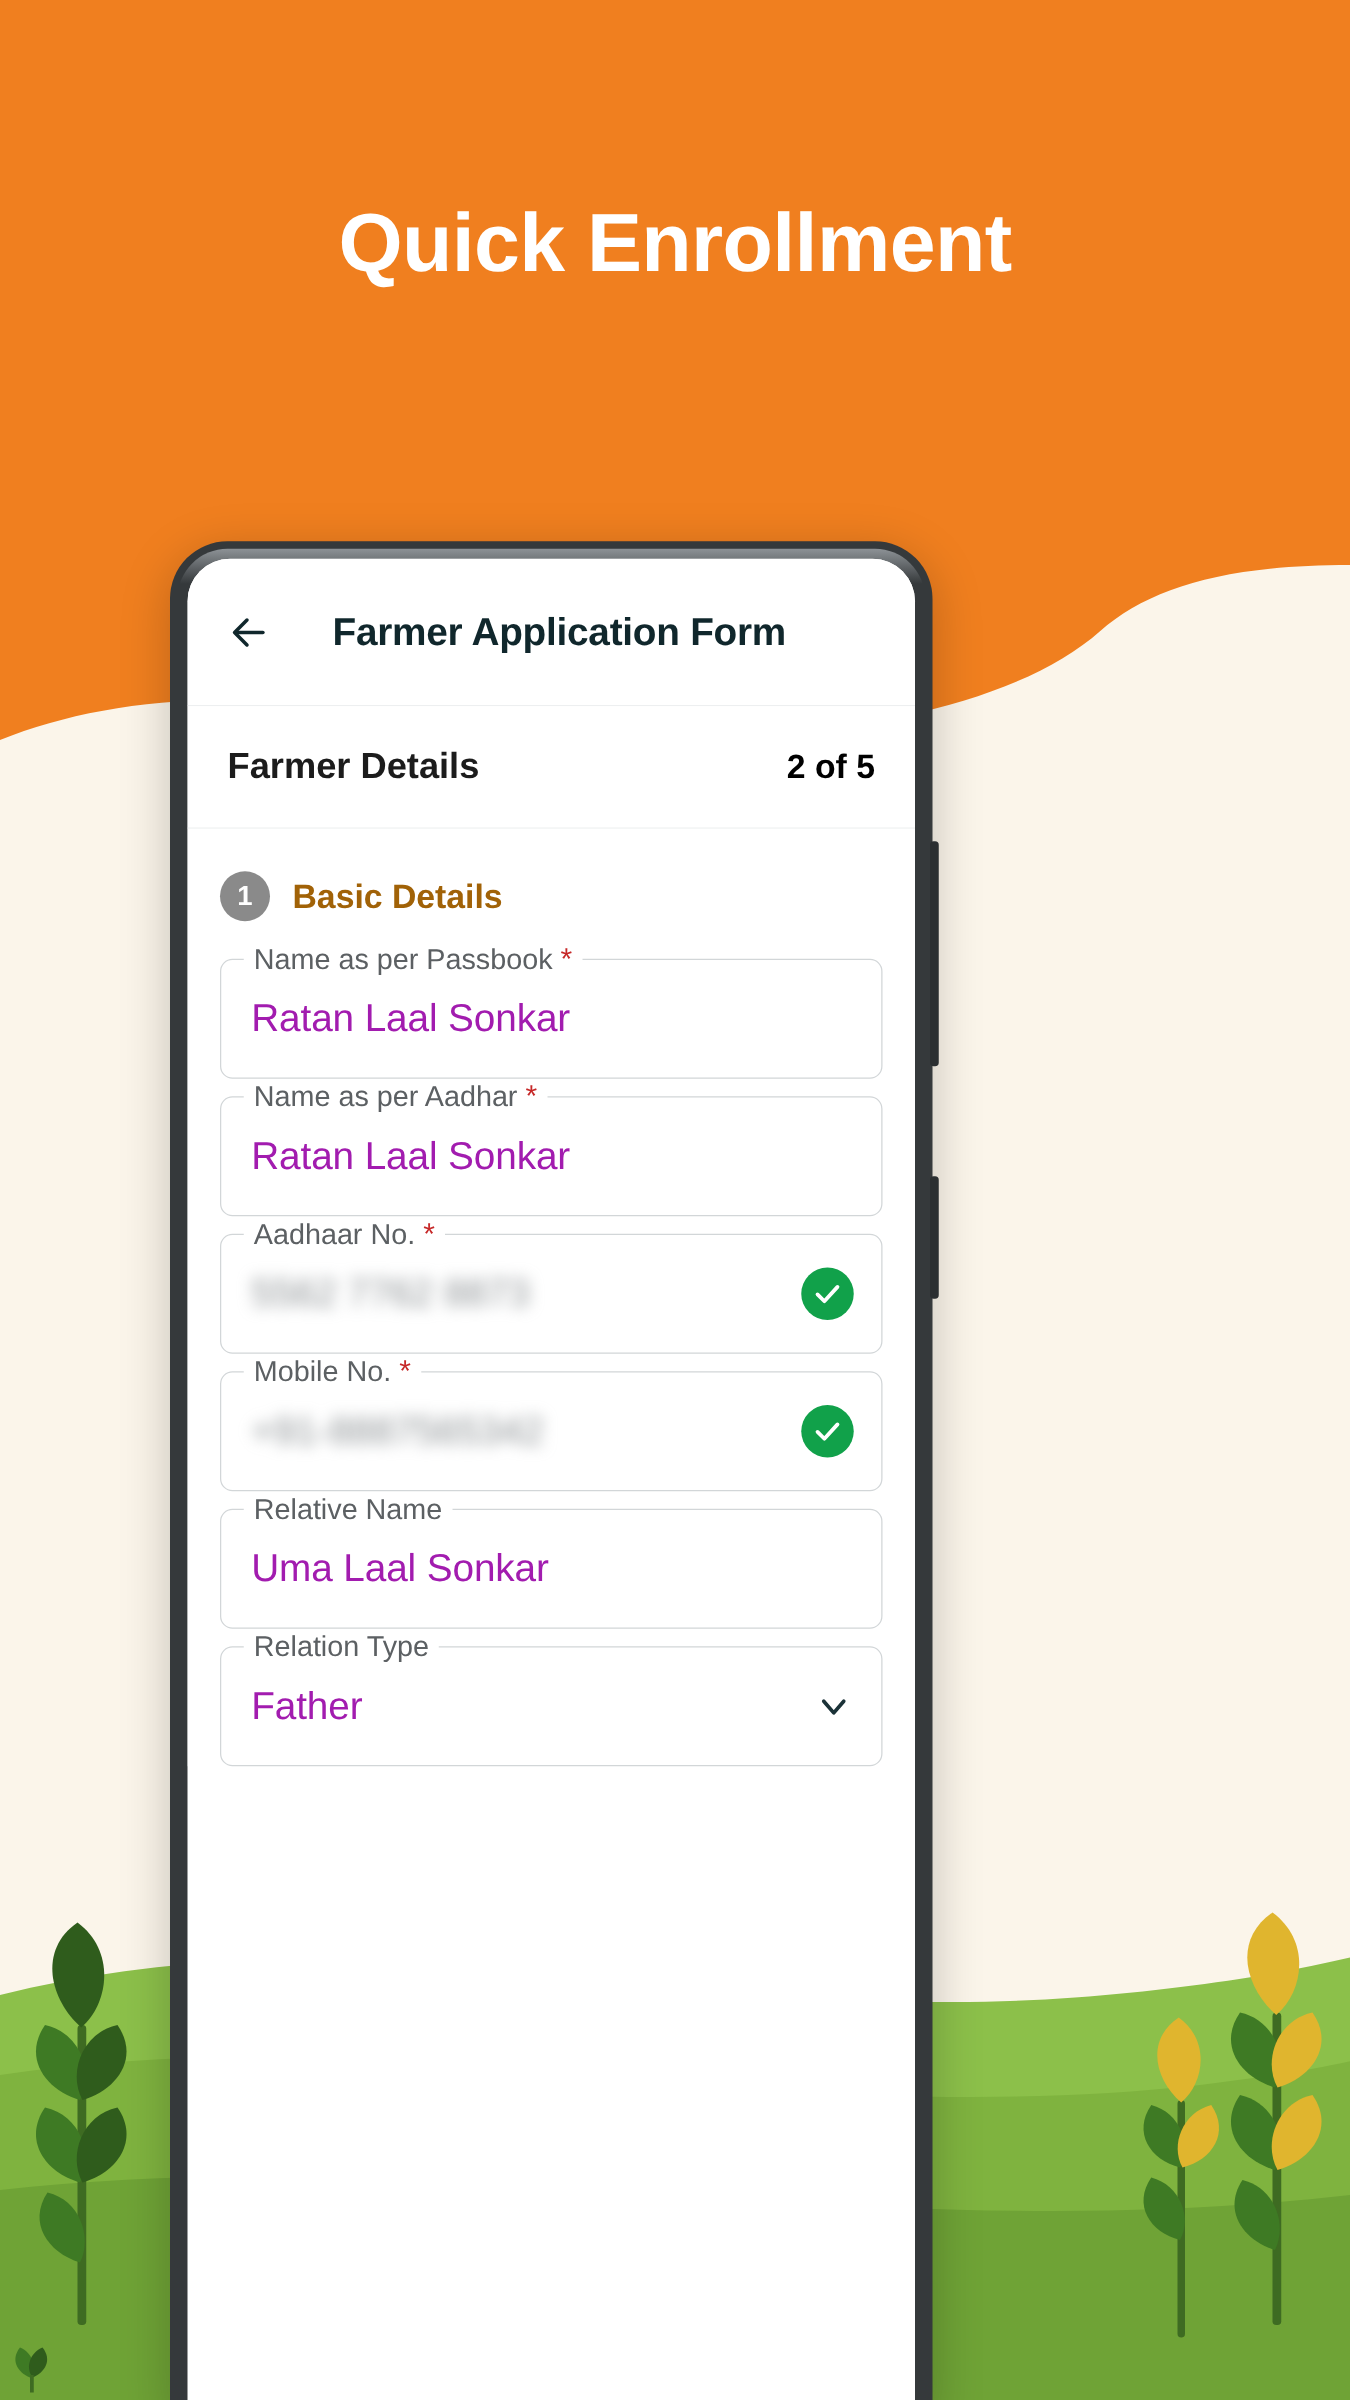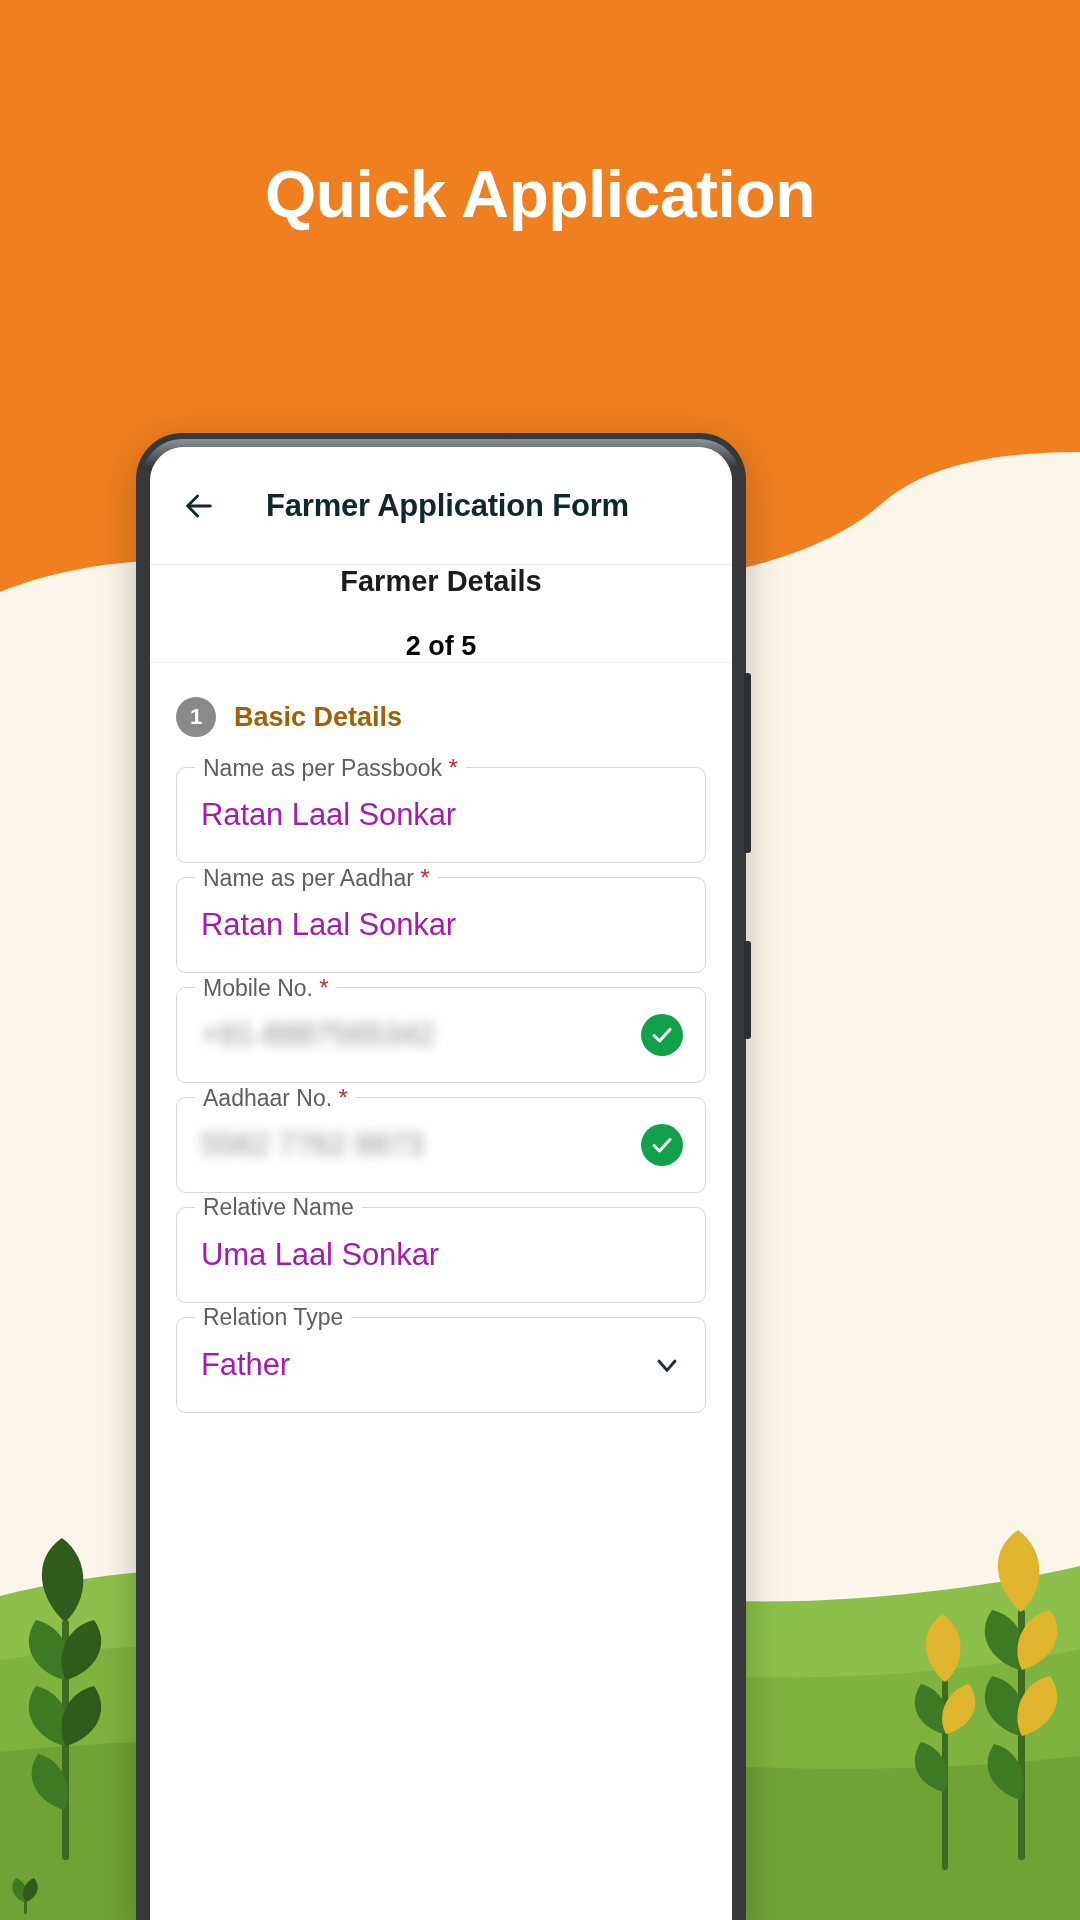--- a/index.html
+++ b/index.html
@@ -107,21 +107,20 @@
     letter-spacing: -0.2px;
   }
 
   
   .step-header {
     display:flex; align-items:center; justify-content:space-between;
     height: 98px;
     padding: 0 32px;
     background:#FFFFFF;
     border-bottom: 1px solid #EDEFF0;
-    flex-direction: column;
   }
   .step-title { font-size: 29px; font-weight: bold; color:#1C1C1C; }
   .step-count { font-size: 27px; font-weight: bold; color:#000000; }
 
   
   .form-body { padding: 34px 26px 0 26px; background:#FFFFFF; }
 
   .section-head { display:flex; align-items:center; gap:18px; margin-bottom: 30px; }
   .section-badge {
     width: 40px; height: 40px; border-radius: 50%;
@@ -234,21 +233,21 @@
     <g>
       <rect x="942" y="520" width="6" height="190" rx="3" fill="#3E6B22"></rect>
       <path d="M945,522 C924,504 916,472 943,454 C968,472 964,506 945,522 Z" fill="#E0B52E"></path>
       <path d="M944,574 C920,568 906,546 921,524 C944,530 954,556 944,574 Z" fill="#3E7A24"></path>
       <path d="M946,574 C970,568 984,546 969,524 C946,530 936,556 946,574 Z" fill="#E0B52E"></path>
       <path d="M944,632 C920,626 906,604 921,582 C944,588 954,614 944,632 Z" fill="#3E7A24"></path>
     </g>
   </svg>
 
   <div class="headline">
-    <span>Quick Application</span>
+    <span>Quick Enrollment</span>
   </div>
 
   <div class="phone">
     <div class="btn-side btn-power"></div>
     <div class="btn-side btn-vol"></div>
 
     <div class="screen">
 
       <div class="appbar">
         <div class="back-arrow">
@@ -278,46 +277,46 @@
               </div>
             </div>
             <div class="field">
               <div class="field-box">
                 <div class="field-label">Name as per Aadhar <span class="req">*</span></div>
                 <div class="field-value">Ratan Laal Sonkar</div>
               </div>
             </div>
             <div class="field">
               <div class="field-box">
+                <div class="field-label">Aadhaar No. <span class="req">*</span></div>
+                <div class="field-value blurred">5562 7762 8873</div>
+                <div class="field-trailing">
+                  <div class="check-badge">
+                    <svg width="24" height="24" viewBox="0 0 24 24" fill="none" stroke="#FFFFFF" stroke-width="3" stroke-linecap="round" stroke-linejoin="round">
+                      <polyline points="4 12.5 9.5 18 20 6.5"></polyline>
+                    </svg>
+                  </div>
+                </div>
+              </div>
+            </div>
+            <div class="field">
+              <div class="field-box">
                 <div class="field-label">Mobile No. <span class="req">*</span></div>
                 <div class="field-value blurred">+91-8887565342</div>
                 <div class="field-trailing">
                   <div class="check-badge">
                     <svg width="24" height="24" viewBox="0 0 24 24" fill="none" stroke="#FFFFFF" stroke-width="3" stroke-linecap="round" stroke-linejoin="round">
                       <polyline points="4 12.5 9.5 18 20 6.5"></polyline>
                     </svg>
                   </div>
                 </div>
               </div>
             </div>
             <div class="field">
               <div class="field-box">
-                <div class="field-label">Aadhaar No. <span class="req">*</span></div>
-                <div class="field-value blurred">5562 7762 8873</div>
-                <div class="field-trailing">
-                  <div class="check-badge">
-                    <svg width="24" height="24" viewBox="0 0 24 24" fill="none" stroke="#FFFFFF" stroke-width="3" stroke-linecap="round" stroke-linejoin="round">
-                      <polyline points="4 12.5 9.5 18 20 6.5"></polyline>
-                    </svg>
-                  </div>
-                </div>
-              </div>
-            </div>
-            <div class="field">
-              <div class="field-box">
                 <div class="field-label">Relative Name</div>
                 <div class="field-value">Uma Laal Sonkar</div>
               </div>
             </div>
             <div class="field">
               <div class="field-box">
                 <div class="field-label">Relation Type</div>
                 <div class="field-value">Father</div>
                 <div class="field-trailing">
                   <div class="chev">

